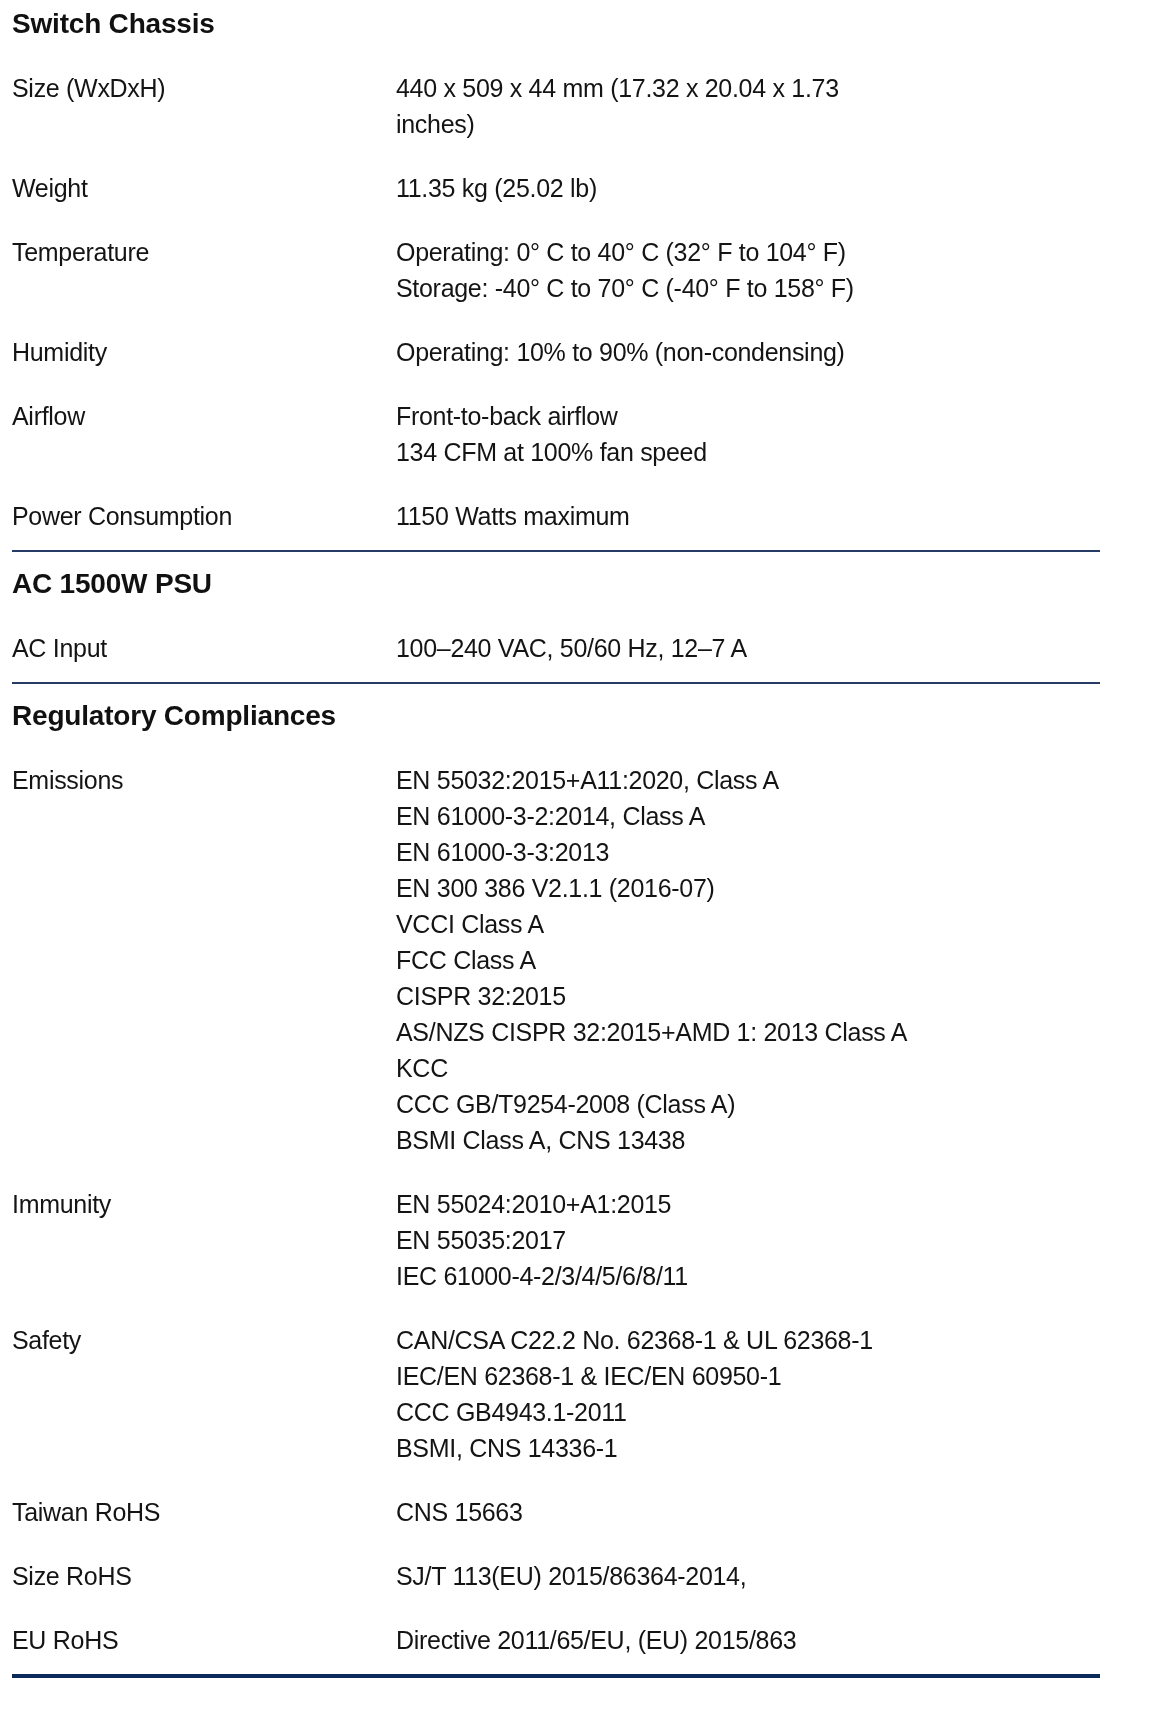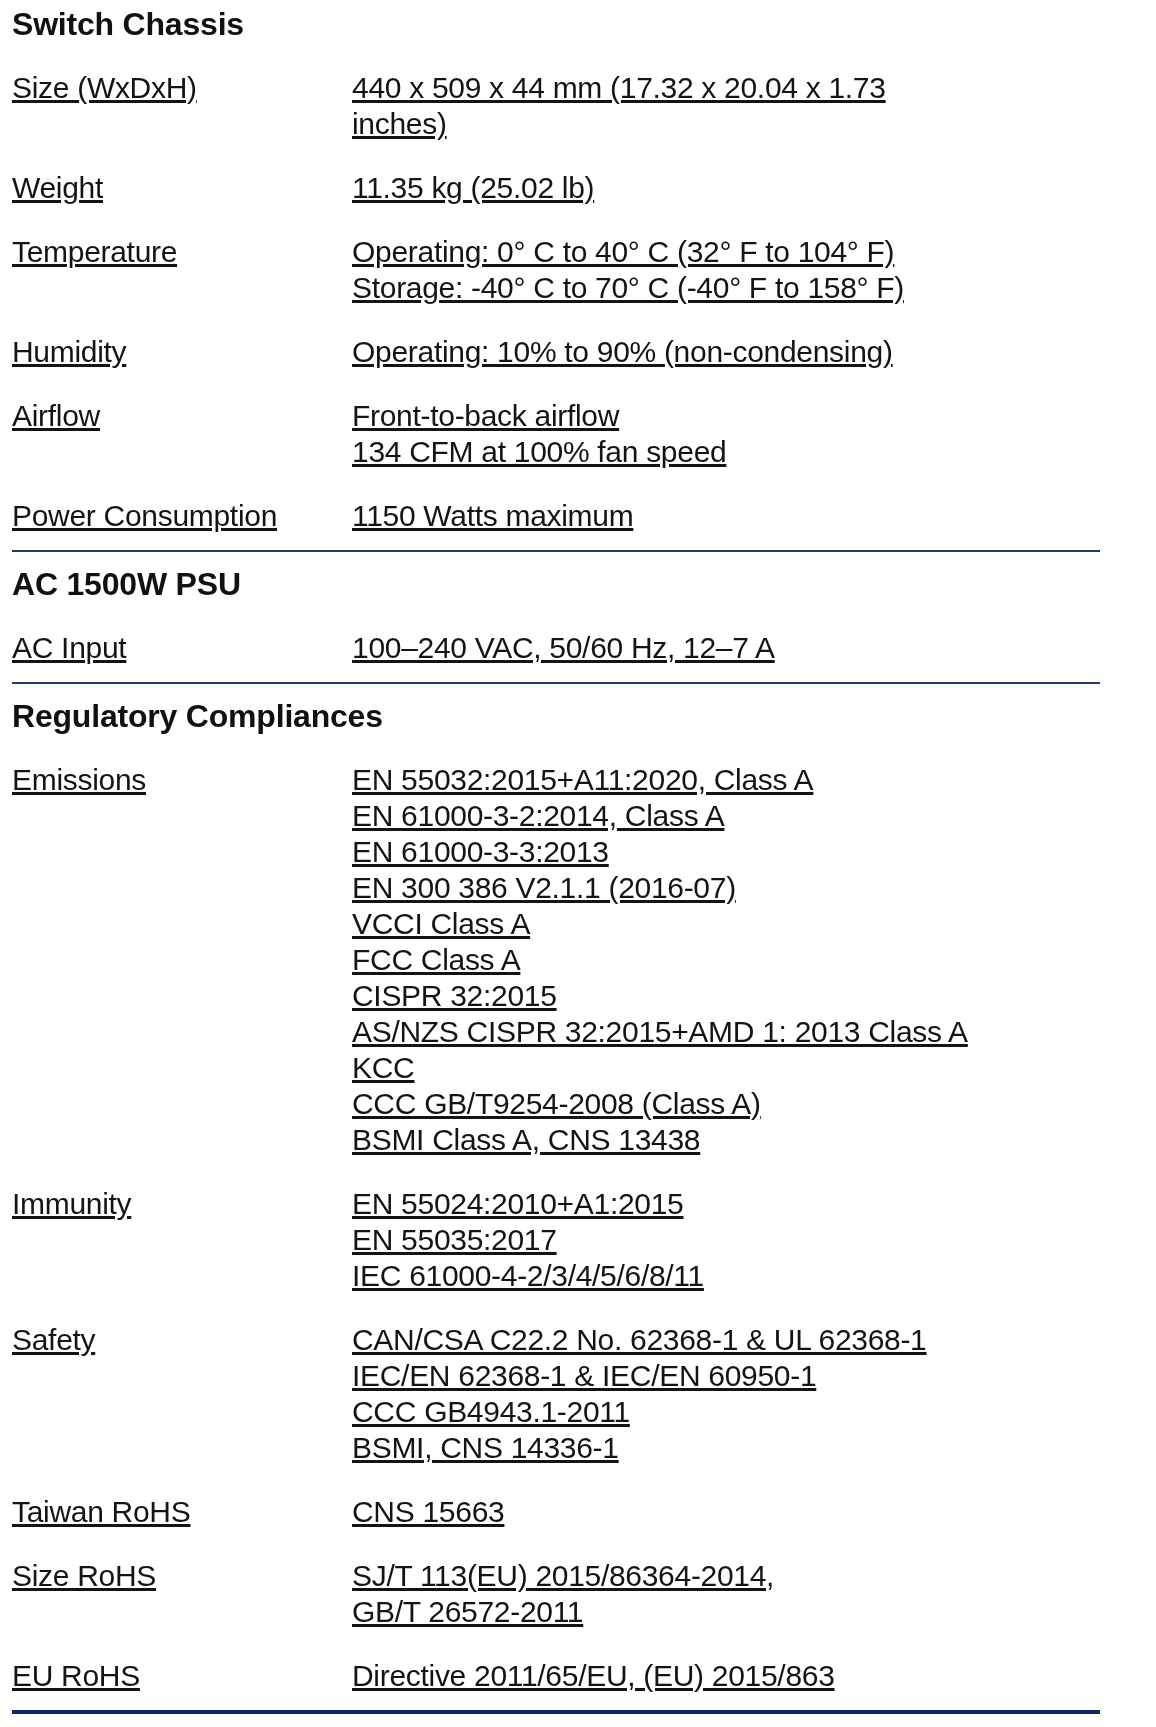--- a/index.html
+++ b/index.html
@@ -13,46 +13,46 @@
       overflow: hidden;
       font-family: "Liberation Sans", sans-serif;
       color: #141414;
     }
     .sheet {
       position: relative;
       padding-left: 12px;
       padding-top: 6px;
     }
     .section-heading {
-      font-size: 32px;
+      font-size: 28px;
       font-weight: bold;
       line-height: 36px;
       height: 36px;
       margin: 0 0 14px 0;
       letter-spacing: -0.2px;
       color: #111111;
       white-space: nowrap;
     }
     .spec-row {
       display: flex;
       padding: 14px 0;
-      font-size: 30px;
+      font-size: 25px;
       line-height: 36px;
       letter-spacing: -0.3px;
-      text-decoration: underline;
     }
     .spec-label {
       width: 340px;
       flex: 0 0 340px;
       white-space: nowrap;
       color: #141414;
     }
     .spec-value {
       flex: 1 1 auto;
       color: #141414;
+      margin-left: 44px;
     }
     .spec-line {
       display: block;
       white-space: nowrap;
     }
     .divider {
       width: 1088px;
       height: 2px;
       background: #263a66;
       margin-top: 2px;
@@ -176,21 +176,20 @@
       <div class="spec-label">Taiwan RoHS</div>
       <div class="spec-value">
         <span class="spec-line">CNS 15663</span>
       </div>
     </div>
 
     <div class="spec-row">
       <div class="spec-label">Size RoHS</div>
       <div class="spec-value">
         <span class="spec-line">SJ/T 113(EU) 2015/86364-2014,</span>
-        <span class="spec-line">GB/T 26572-2011</span>
       </div>
     </div>
 
     <div class="spec-row">
       <div class="spec-label">EU RoHS</div>
       <div class="spec-value">
         <span class="spec-line">Directive 2011/65/EU, (EU) 2015/863</span>
       </div>
     </div>
   </section>

